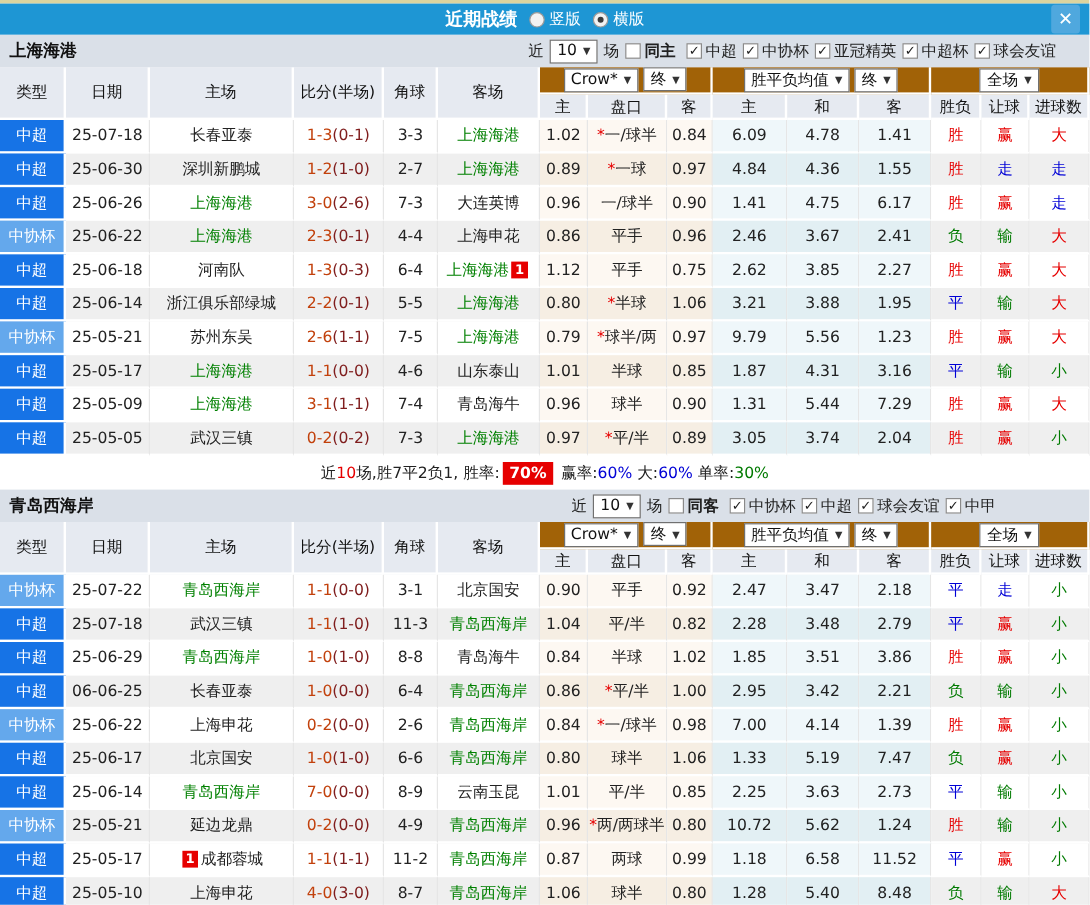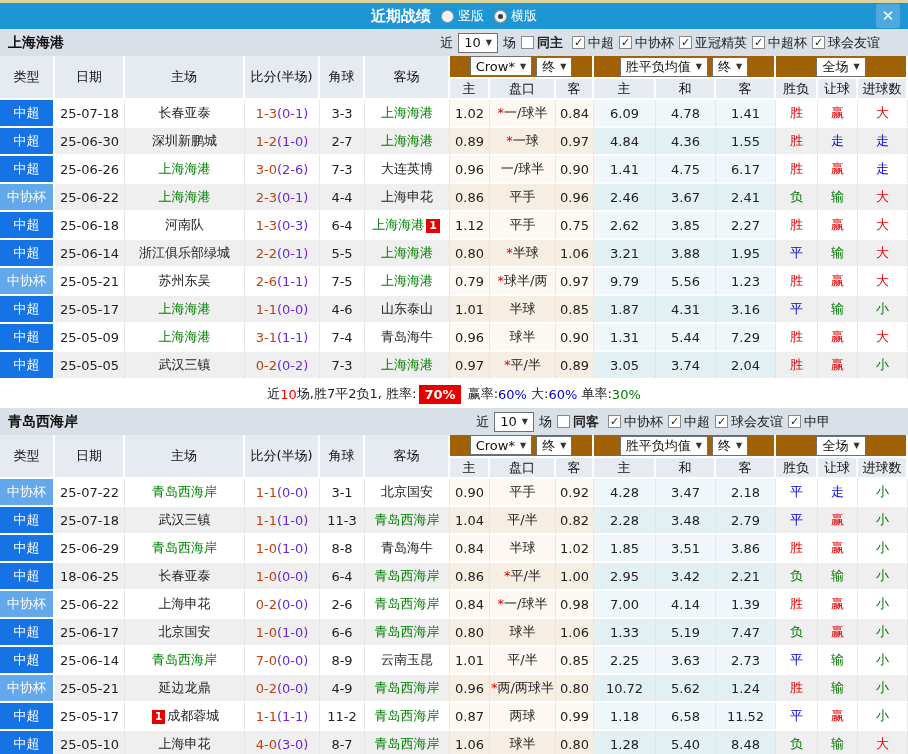--- a/index.html
+++ b/index.html
@@ -59,21 +59,21 @@
   .grid td.type.t1 { background:#1673E6; }
   .grid td.type.t2 { background:#64A8EC; }
   .grid td.cream { background:#FDF8F2; }
   .grid tr.alt td.cream { background:#F6EEE3; }
   .grid td.lblue { background:#EFF7FA; }
   .grid tr.alt td.lblue { background:#E2EFF3; }
   .r { color:#E60000; }
   .g { color:#007A00; }
   .b { color:#0000D6; }
   .sc { color:#c2410c;margin-top:30px; }
-  .hf { color:#6d28d9; }
+  .hf { color:#7f1d1d; }
   .tg { color:#008000; }
   .star { color:#E60000; }
   .badge1 {
     display:inline-block; background:#E60000; color:#fff; font-size:11px; font-weight:bold;
     padding:0 3px; line-height:14px; margin:0 2px; vertical-align:middle;
   }
   
   .summaryrow { height:28px; background:#fff; display:flex; align-items:center; justify-content:center; font-size:13px; }
   .summaryrow span { white-space:pre; }
   .badge70 { background:#E60000; color:#fff; font-weight:bold; padding:2px 5px; margin:0 3px; }
@@ -489,21 +489,21 @@
       <tr>
         <td class="type t2">中协杯</td>
         <td>25-07-22</td>
         <td><span class="tg">青岛西海岸</span></td>
         <td><span class="sc">1-1</span><span class="hf">(0-0)</span></td>
         <td>3-1</td>
         <td><span>北京国安</span></td>
         <td class="cream">0.90</td>
         <td class="cream"><span>平手</span></td>
         <td class="cream">0.92</td>
-        <td class="lblue">4.28</td>
+        <td class="lblue">2.47</td>
         <td class="lblue">3.47</td>
         <td class="lblue">2.18</td>
         <td class="b">平</td>
         <td class="b">走</td>
         <td class="g">小</td>
       </tr>
       <tr class="alt">
         <td class="type t1">中超</td>
         <td>25-07-18</td>
         <td><span>武汉三镇</span></td>
@@ -532,21 +532,21 @@
         <td class="cream">1.02</td>
         <td class="lblue">1.85</td>
         <td class="lblue">3.51</td>
         <td class="lblue">3.86</td>
         <td class="r">胜</td>
         <td class="r">赢</td>
         <td class="g">小</td>
       </tr>
       <tr class="alt">
         <td class="type t1">中超</td>
-        <td>18-06-25</td>
+        <td>06-06-25</td>
         <td><span>长春亚泰</span></td>
         <td><span class="sc">1-0</span><span class="hf">(0-0)</span></td>
         <td>6-4</td>
         <td><span class="tg">青岛西海岸</span></td>
         <td class="cream">0.86</td>
         <td class="cream"><span class="star">*</span><span>平/半</span></td>
         <td class="cream">1.00</td>
         <td class="lblue">2.95</td>
         <td class="lblue">3.42</td>
         <td class="lblue">2.21</td>

